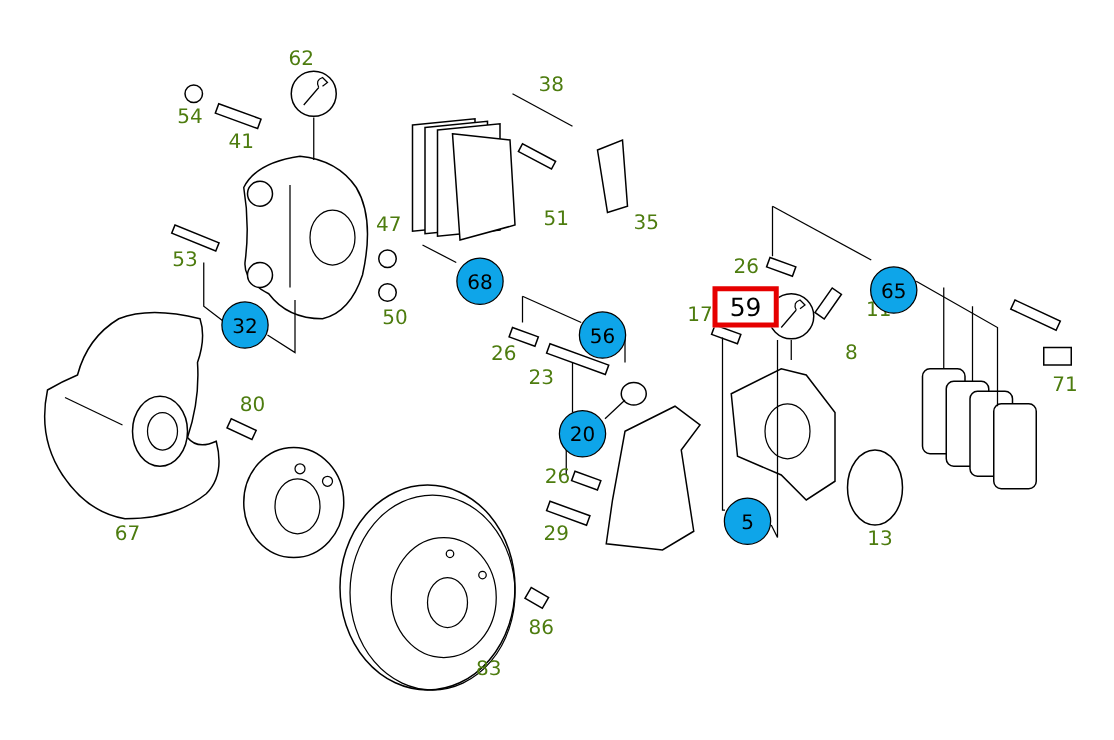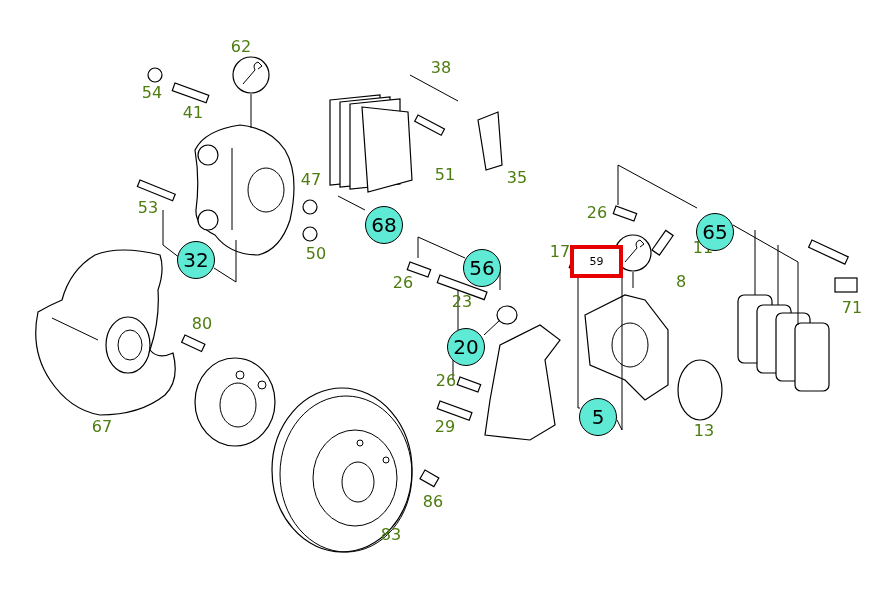--- a/index.html
+++ b/index.html
@@ -1,20 +1,20 @@
 <!DOCTYPE html>
 <html><head>
   <meta charset="utf-8">
   <style>
     html, body { margin: 0; padding: 0; background: #ffffff; }
     body { width: 891px; height: 592px; position: relative; overflow: hidden; font-family: "DejaVu Sans", sans-serif; }
     #diagram { position: absolute; left: 0; top: 0; width: 891px; height: 592px; }
     .lbl { position: absolute; font-size: 16px; color: #4d7c0f; line-height: 1; white-space: nowrap; transform: translate(-50%, -50%); }
-    .circ { position: absolute; width: 38px; height: 38px; border: 1.3px solid #000; border-radius: 50%; background: #5eead4; display: flex; align-items: center; justify-content: center; font-size: 20px; transform: translate(-50%, -50%); box-sizing: border-box; }
-    .hl { position: absolute; border: 4px solid #e60000; box-sizing: border-box; background: #fff; display: flex; align-items: center; justify-content: center; font-size: 11px; margin-top: 16px; }
+    .circ { position: absolute; width: 38px; height: 38px; border: 1.3px solid #000; border-radius: 50%; background: #0ea5e9; display: flex; align-items: center; justify-content: center; font-size: 16px; transform: translate(-50%, -50%); box-sizing: border-box; }
+    .hl { position: absolute; border: 4px solid #e60000; box-sizing: border-box; background: #fff; display: flex; align-items: center; justify-content: center; font-size: 20px; }
     svg .p { fill: #fff; stroke: #000; stroke-width: 1.2; }
     svg .l { fill: none; stroke: #000; stroke-width: 1; }
   </style>
 </head>
 <body>
 
 <div id="diagram">
   <svg width="891" height="592" viewBox="0 0 891 592">
 
     <g>
@@ -132,21 +132,21 @@
   <div class="lbl" style="left:445px;top:175px">51</div>
   <div class="lbl" style="left:517px;top:178px">35</div>
   <div class="lbl" style="left:311px;top:180px">47</div>
   <div class="lbl" style="left:316px;top:254px">50</div>
   <div class="lbl" style="left:148px;top:208px">53</div>
   <div class="lbl" style="left:597px;top:213px">26</div>
   <div class="lbl" style="left:560px;top:252px">17</div>
   <div class="lbl" style="left:703px;top:248px">11</div>
   <div class="lbl" style="left:681px;top:282px">8</div>
   <div class="lbl" style="left:403px;top:283px">26</div>
-  <div class="lbl" style="left:462px;top:302px">23</div>
+  <div class="lbl" style="left:433px;top:302px">23</div>
   <div class="lbl" style="left:202px;top:324px">80</div>
   <div class="lbl" style="left:852px;top:308px">71</div>
   <div class="lbl" style="left:446px;top:381px">26</div>
   <div class="lbl" style="left:445px;top:427px">29</div>
   <div class="lbl" style="left:704px;top:431px">13</div>
   <div class="lbl" style="left:102px;top:427px">67</div>
   <div class="lbl" style="left:433px;top:502px">86</div>
   <div class="lbl" style="left:391px;top:535px">83</div>
 
   

